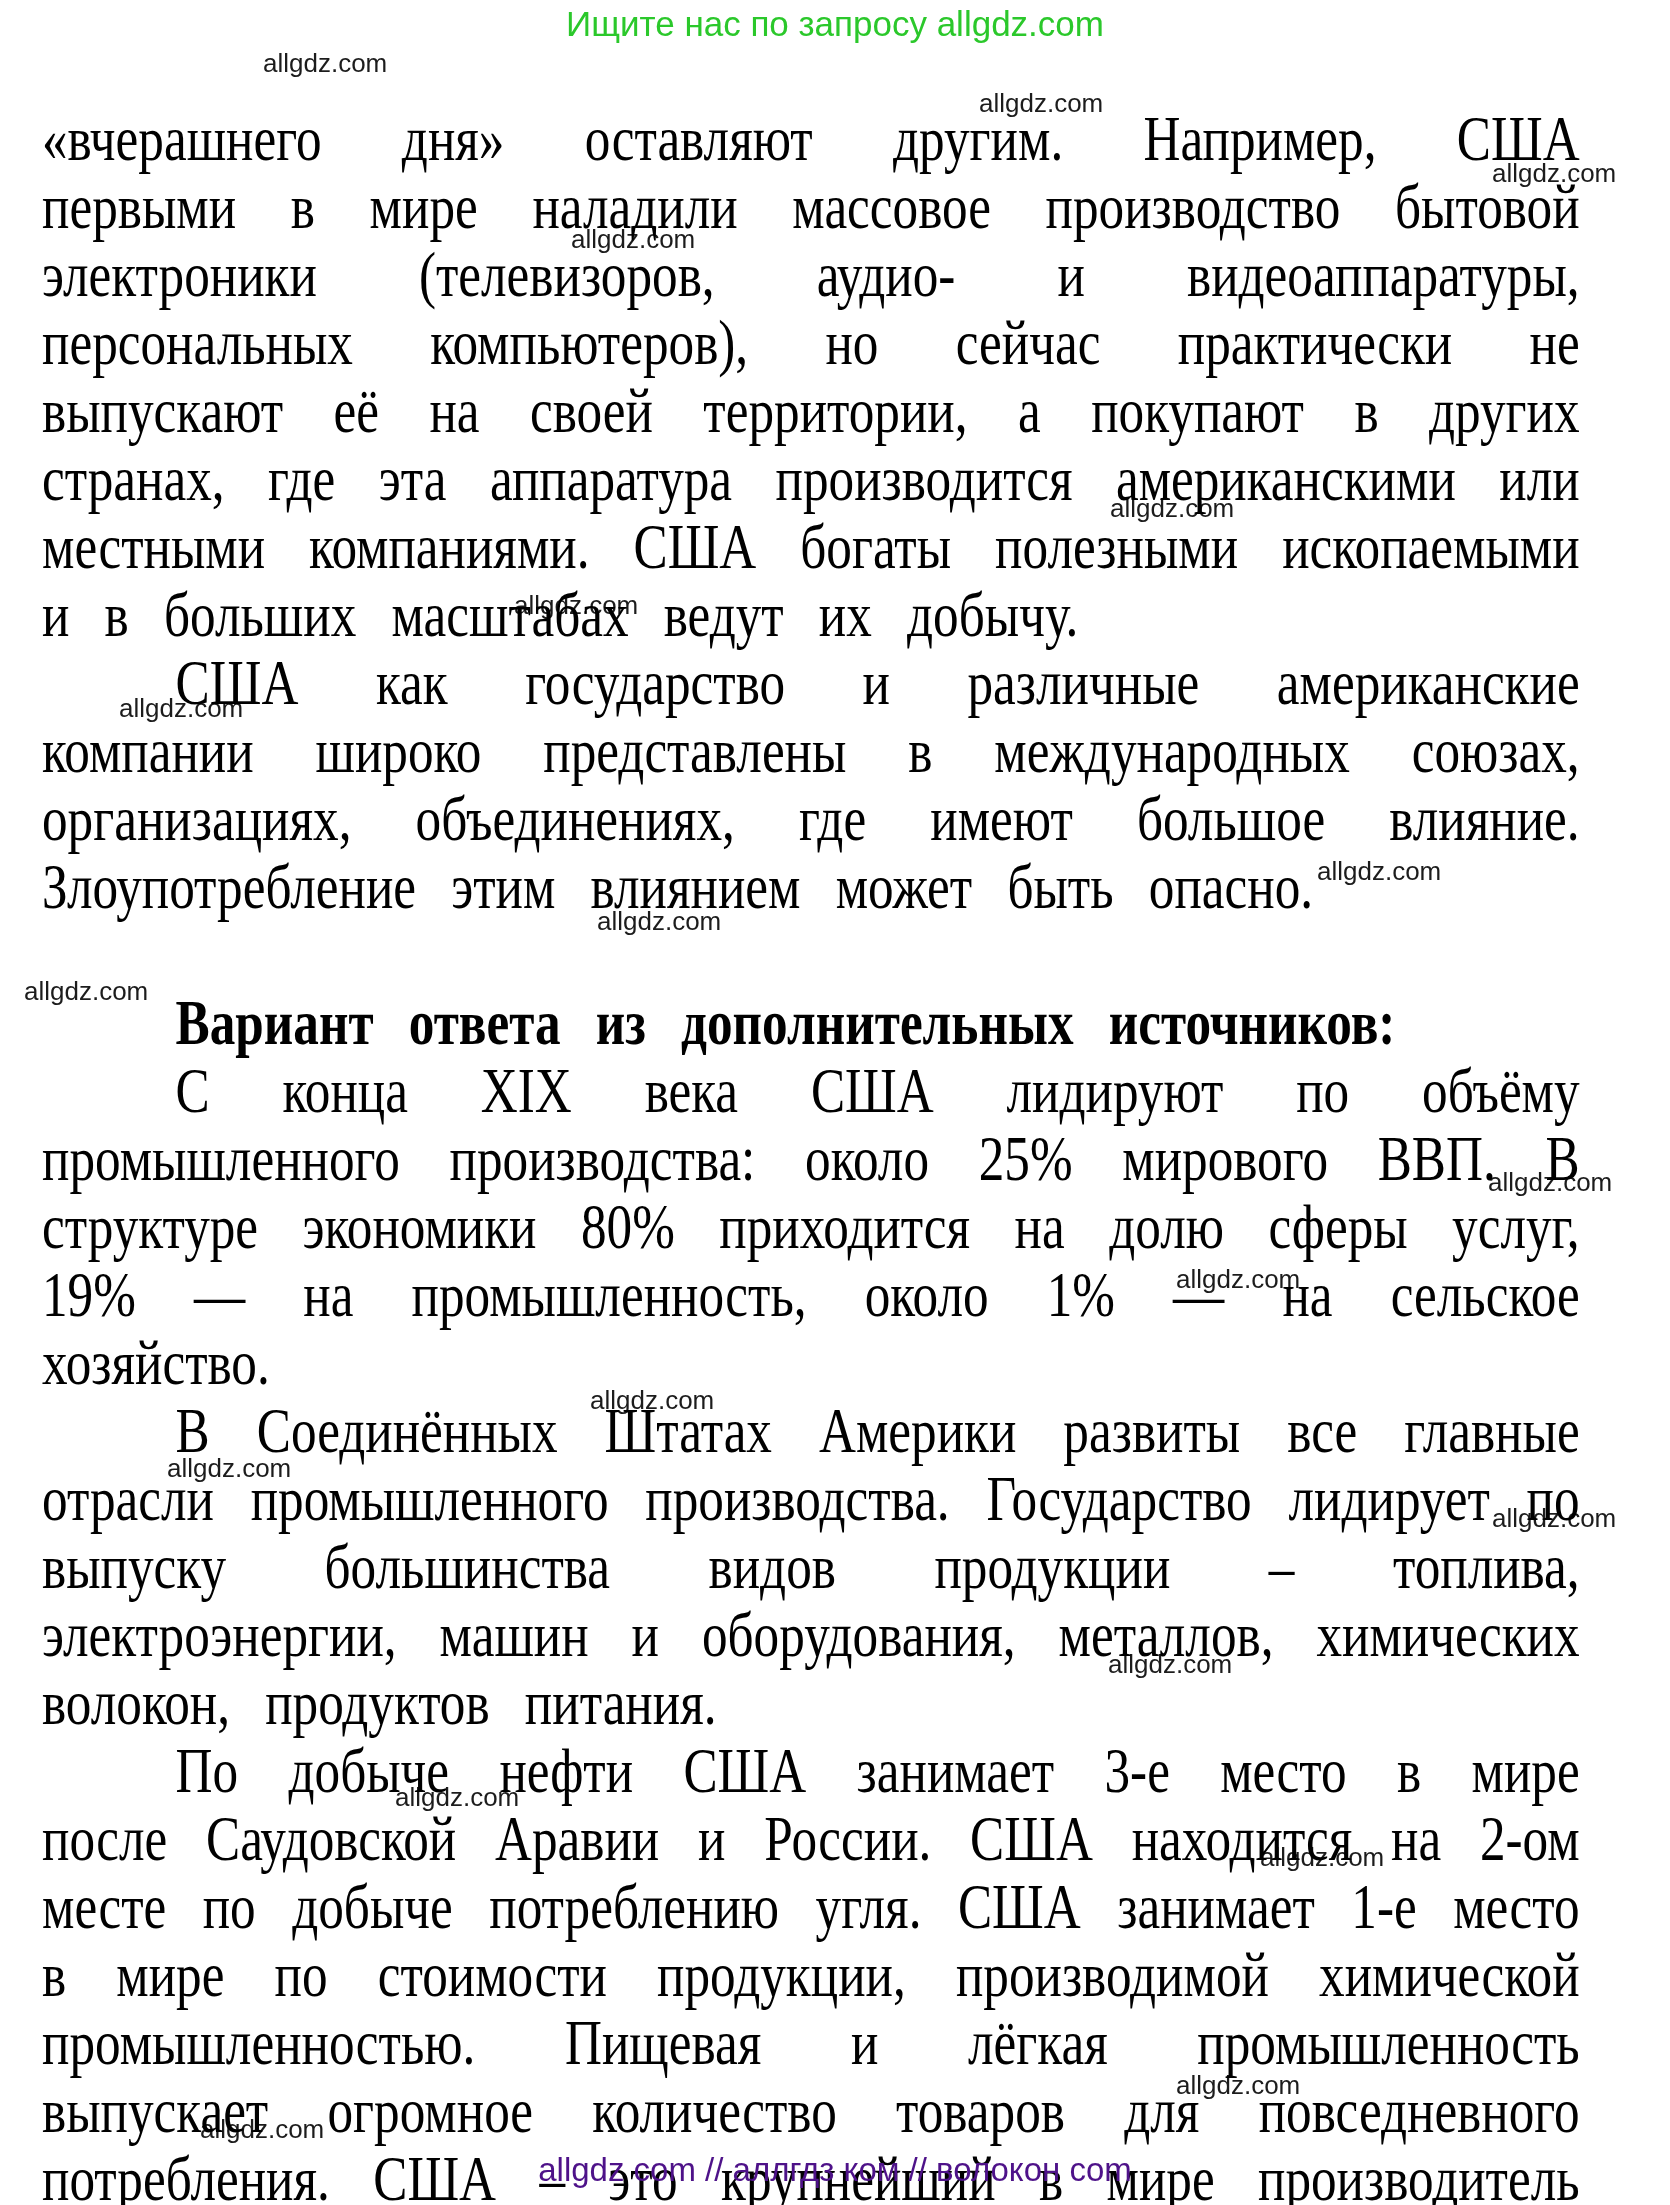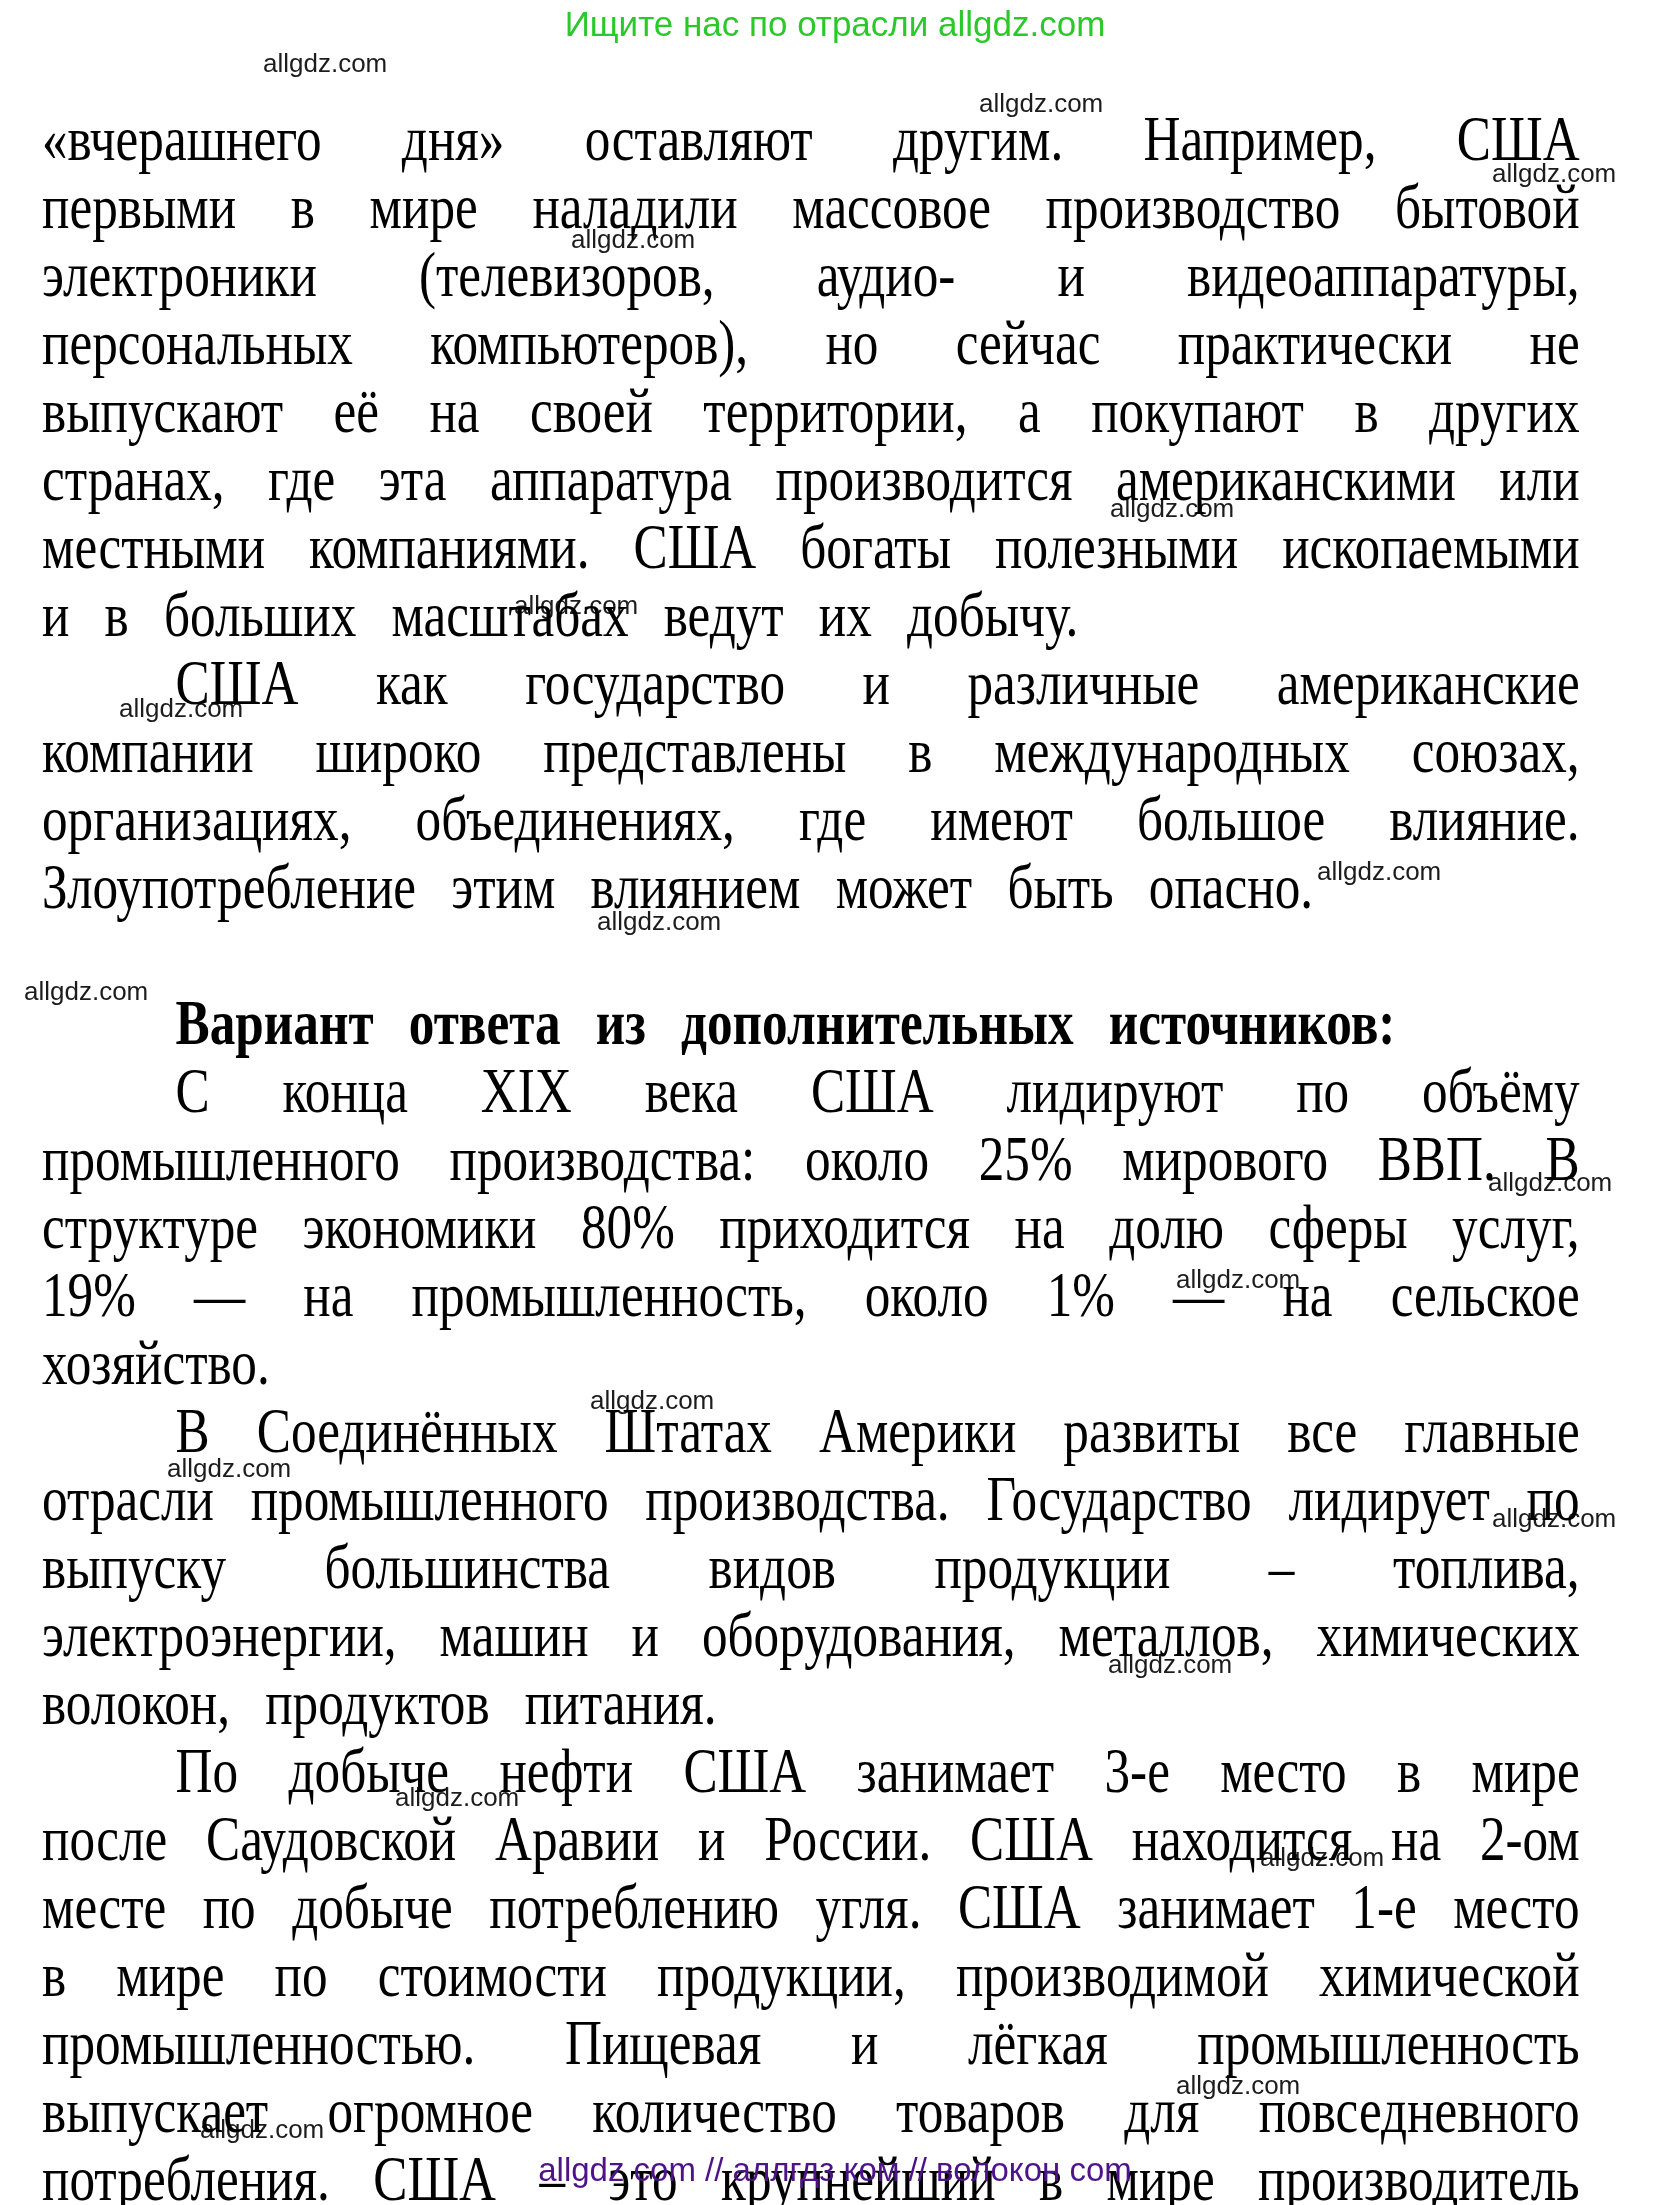--- a/index.html
+++ b/index.html
@@ -65,21 +65,21 @@
     text-align: center;
     font-family: "Liberation Sans", sans-serif;
     font-size: 33px;
     white-space: nowrap;
   }
 </style>
 </head>
 <body>
 
 <div class="page">
-  <div class="banner" style="color: rgb(43, 200, 43);">Ищите нас по отрасли allgdz.com</div>
+  <div class="banner" style="color: rgb(43, 200, 43);">Ищите нас по запросу allgdz.com</div>
 
   <div class="watermark-layer" id="wm-layer">
       <span class="watermark" style="left: 263px; top: 48px; color: rgb(28, 28, 28);">allgdz.com</span>
       <span class="watermark" style="left: 979px; top: 88px; color: rgb(28, 28, 28);">allgdz.com</span>
       <span class="watermark" style="left: 1492px; top: 158px; color: rgb(28, 28, 28);">allgdz.com</span>
       <span class="watermark" style="left: 571px; top: 224px; color: rgb(28, 28, 28);">allgdz.com</span>
       <span class="watermark" style="left: 1110px; top: 493px; color: rgb(28, 28, 28);">allgdz.com</span>
       <span class="watermark" style="left: 514px; top: 590px; color: rgb(28, 28, 28);">allgdz.com</span>
       <span class="watermark" style="left: 119px; top: 693px; color: rgb(28, 28, 28);">allgdz.com</span>
       <span class="watermark" style="left: 1317px; top: 856px; color: rgb(28, 28, 28);">allgdz.com</span>

